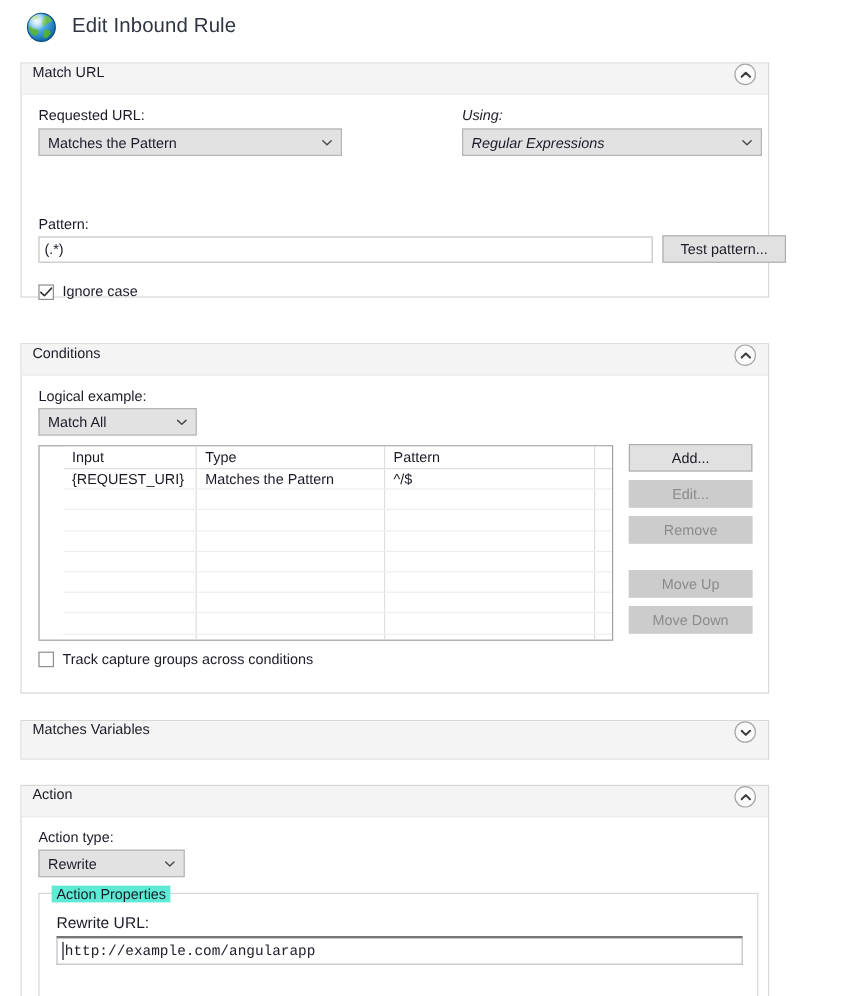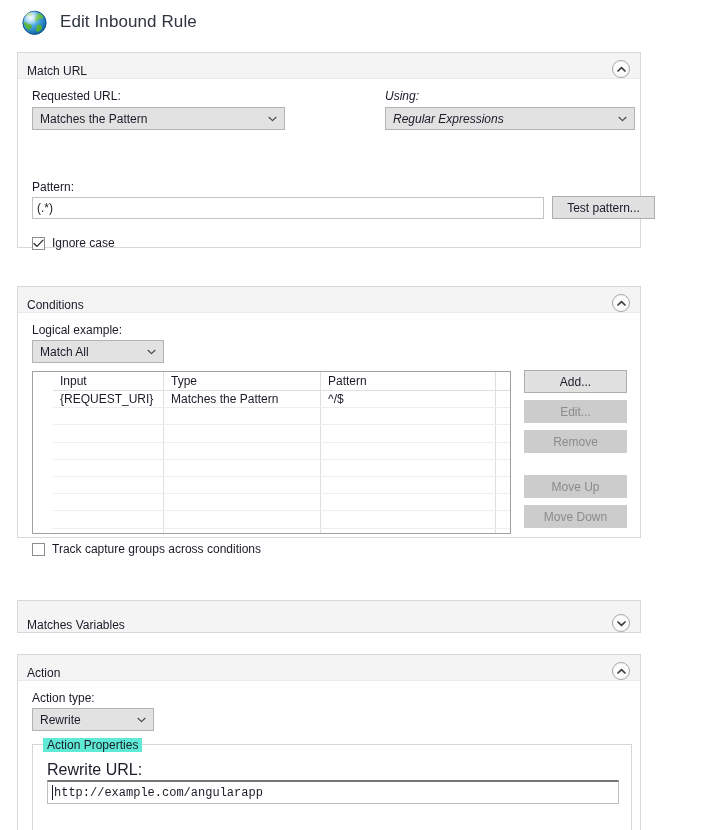--- a/index.html
+++ b/index.html
@@ -46,21 +46,21 @@
     width: 624px;
     background: #ffffff;
     border: 1px solid #d8d8d8;
     box-sizing: border-box;
   }
   .panel-head {
     height: 26px;
     background: #f4f4f4;
     border-bottom: 1px solid #ebebeb;
     display: flex;
-    align-items: flex-end;
+    align-items: flex-start;
     padding: 0 6px 0 9px;
     box-sizing: border-box;
   }
   .panel-head.plain {
     border-bottom: none;
   }
   .panel-title {
     font-size: 12px;
     color: #1b1b28;
     flex: 1;
@@ -162,21 +162,21 @@
   
   #panel-match { top: 52px; height: 196px; }
   .mu-left  { position: absolute; left: 14px;  top: 10px; width: 253px; }
   .mu-right { position: absolute; left: 367px; top: 10px; width: 250px; font-style: italic; }
   .mu-pattern-label { position: absolute; left: 14px; top: 101px; }
   .mu-pattern-box   { position: absolute; left: 14px; top: 118px; width: 512px; }
   .mu-test-btn      { position: absolute; left: 534px; top: 117px; width: 103px; }
   .mu-ignore        { position: absolute; left: 14px; top: 157px; }
 
   
-  #panel-cond { top: 286px; height: 252px; }
+  #panel-cond { top: 286px; height: 292px; }
   .cd-group-label { position: absolute; left: 14px; top: 10px; }
   .cd-group-combo { position: absolute; left: 14px; top: 27px; width: 132px; }
   .cd-track       { position: absolute; left: 14px; top: 229px; }
 
   .grid {
     position: absolute;
     left: 14px;
     top: 58px;
     width: 479px;
     height: 163px;
@@ -238,21 +238,21 @@
   }
   .groupbox .gb-legend {
     position: absolute;
     top: -7px;
     left: 10px;
     background: #5eead4;
     padding: 0 4px;
     font-size: 12px;
     color: #1b1b28;
   }
-  .gb-label { position: absolute; left: 14px; top: 16px; font-size: 16px; }
+  .gb-label { position: absolute; left: 14px; top: 16px; font-size: 13px; }
   .gb-input {
     position: absolute;
     left: 14px;
     top: 35px;
     width: 572px;
     height: 24px;
     box-sizing: border-box;
     background: #ffffff;
     border: 1px solid #bdbdbd;
     border-top: 2px solid #767676;

